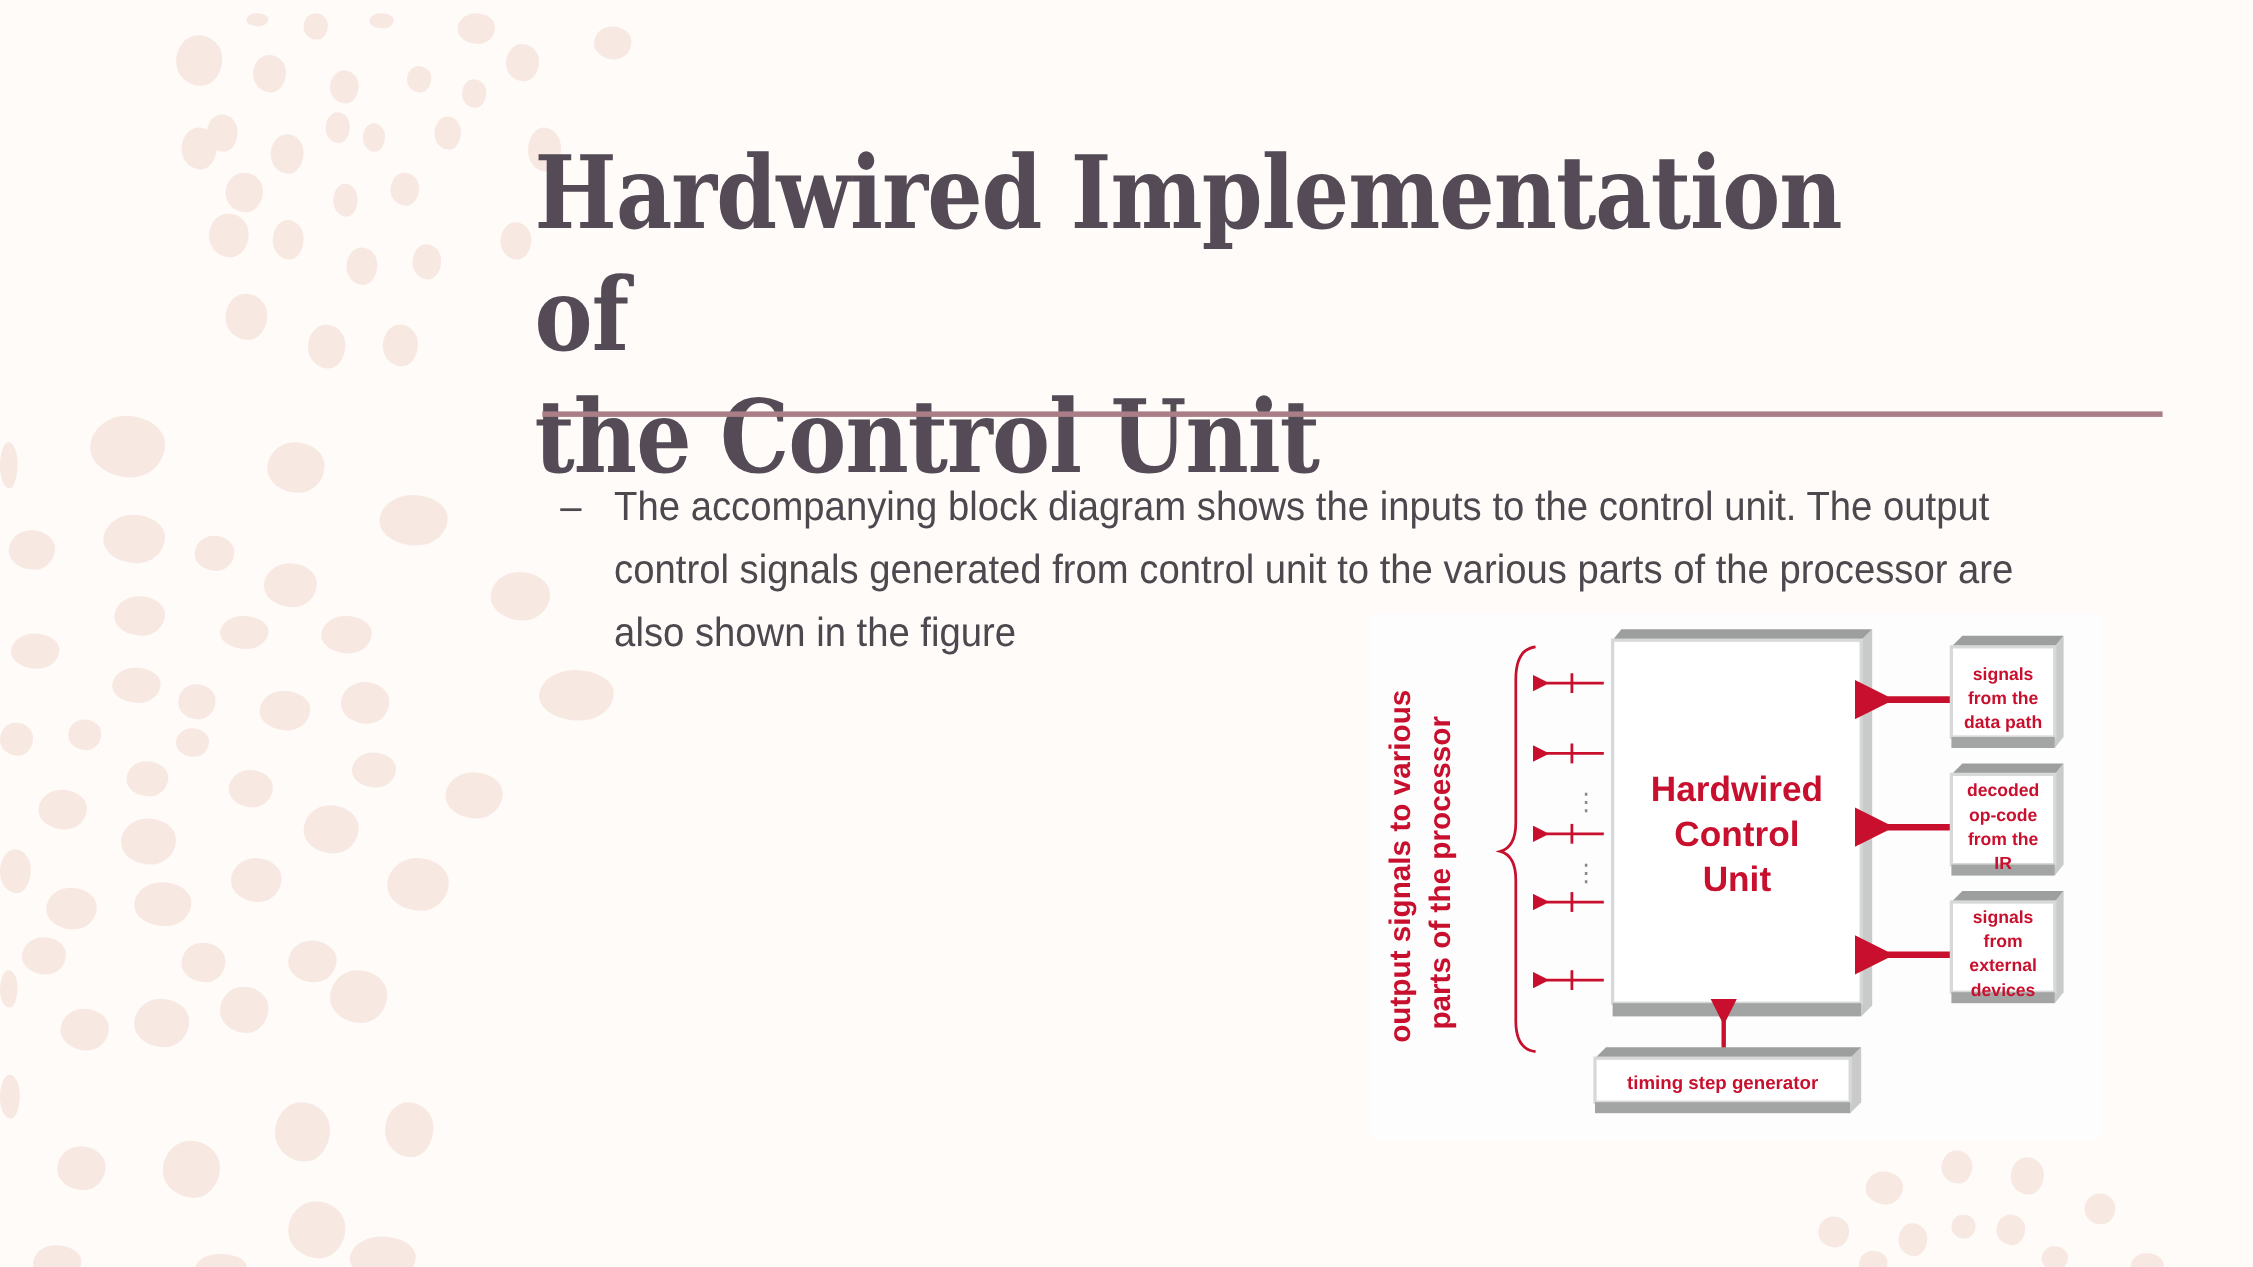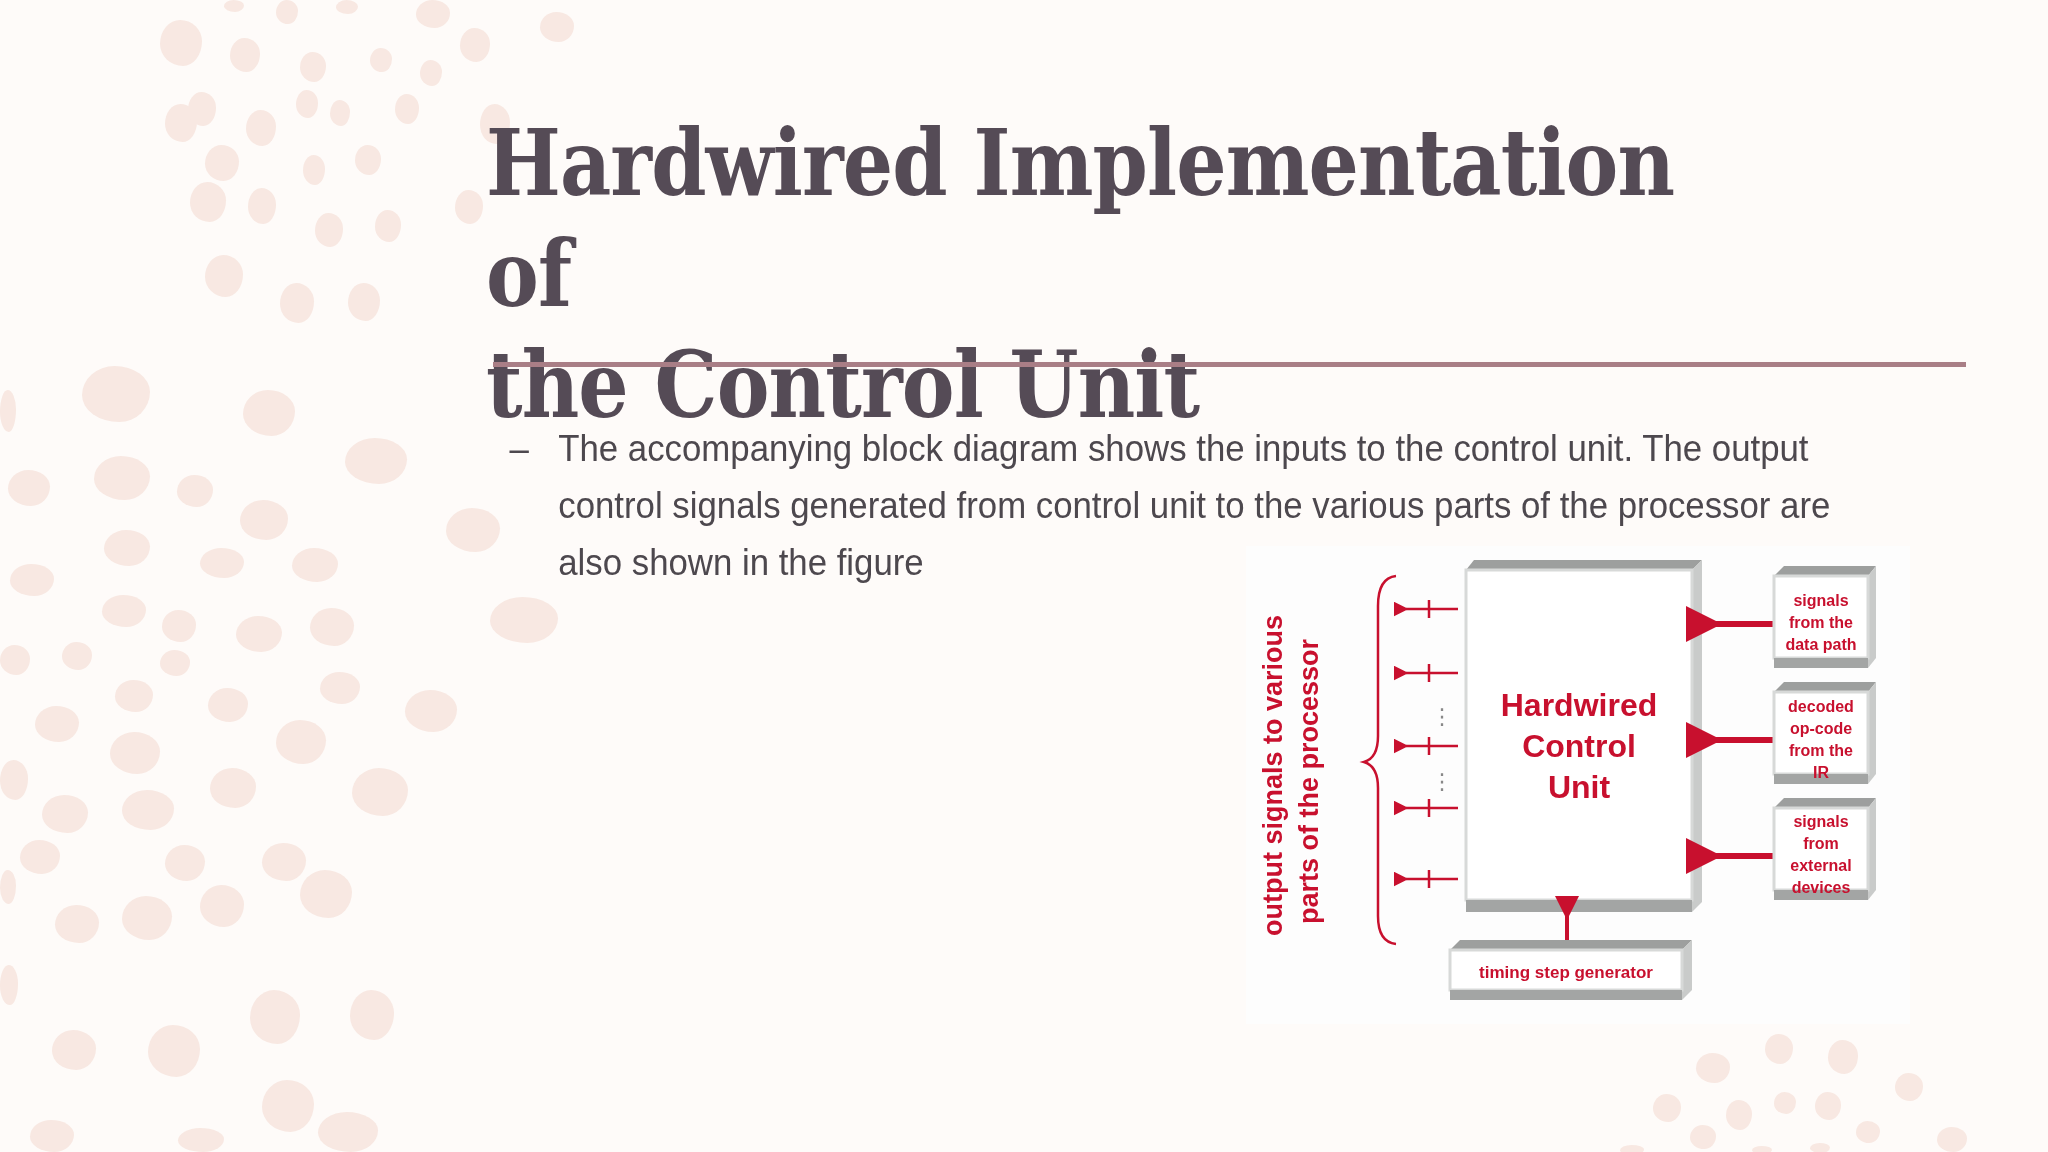--- a/index.html
+++ b/index.html
@@ -2,21 +2,21 @@
 <html><head>
 <meta charset="utf-8">
 <style>
   html, body { margin: 0; padding: 0; }
   body {
     width: 2048px; height: 1152px; overflow: hidden;
     background: #fefbf9;
     position: relative;
     font-family: "Liberation Sans", sans-serif;
   }
-  .slide { position: absolute; inset: 0; }
+  .slide { position: absolute; inset: 0; margin-top: 12px; }
   .dots { position: absolute; inset: 0; pointer-events: none; }
   .dot { position: absolute; background: #f8e8e2; border-radius: 48% 52% 45% 55% / 52% 46% 54% 48%; }
 
   .title {
     position: absolute; left: 486px; top: 108px; width: 1480px;
     font-family: "DejaVu Serif", "Liberation Serif", serif;
     font-size: 92px; line-height: 111px; font-weight: bold;
     color: #554b56; letter-spacing: -1px;
     transform: scaleX(0.86); transform-origin: left top;
     white-space: pre-line;

